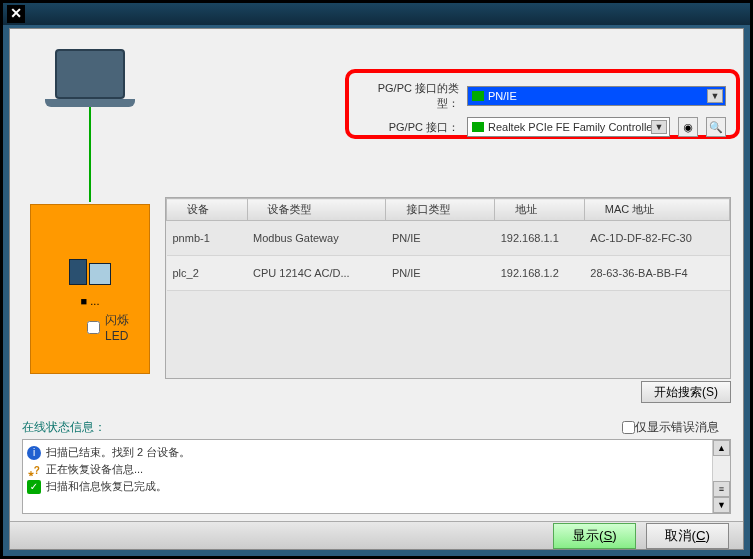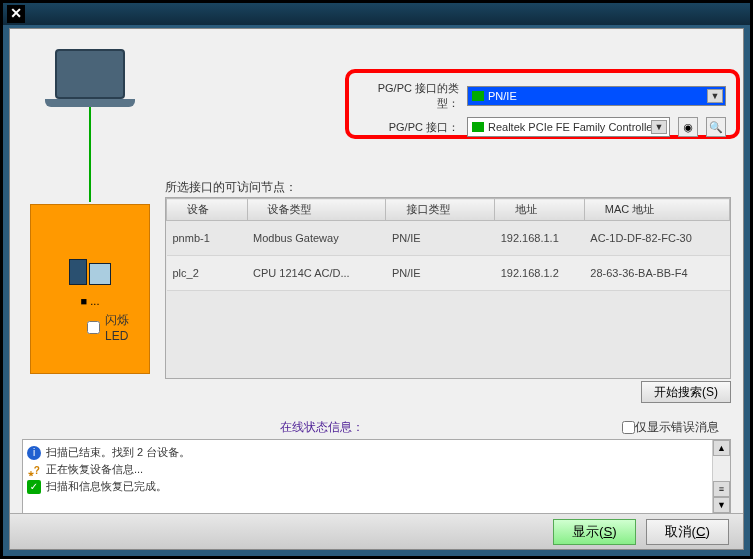--- a/index.html
+++ b/index.html
@@ -34,33 +34,33 @@
 .nodes-label { position: absolute; left: 155px; top: 150px; color: #333; }
 .table-wrap { position: absolute; left: 155px; top: 168px; right: 12px; bottom: 10px; border: 1px solid #aaa; background: #e8e8e8; }
 .table { width: 100%; border-collapse: collapse; font-size: 11px; }
 .table th { background: linear-gradient(#f5f5f5, #ddd); border: 1px solid #bbb; padding: 3px 20px; text-align: left; font-weight: normal; color: #333; margin-left: 36px; }
 .table td { border-bottom: 1px solid #d5d5d5; padding: 11px 6px; color: #444; }
 .table tr:nth-child(even) td { background: #eee; }
 .search-btn-row { position: absolute; right: 12px; top: 352px; }
 .btn { height: 22px; padding: 0 12px; background: linear-gradient(#f8f8f8, #ddd); border: 1px solid #888; cursor: pointer; font-size: 12px; }
 .status-section { position: absolute; left: 12px; right: 12px; top: 390px; }
 .status-header { display: flex; margin-bottom: 3px; }
-.status-title { flex: 1; color: #4c1d95; text-align: center; }
+.status-title { flex: 1; color: #0f766e; }
 .err-only { display: flex; align-items: center; margin-right: 12px; color: #333; }
 .status-box { border: 1px solid #aaa; background: #fff; height: 75px; display: flex; }
 .status-list { flex: 1; padding: 4px; overflow: hidden; }
 .status-item { display: flex; align-items: center; gap: 5px; padding: 1px 0; color: #333; font-size: 11px; }
 .ico { width: 14px; height: 14px; display: inline-flex; align-items: center; justify-content: center; font-size: 10px; border-radius: 50%; }
 .ico-info { background: #2060d0; color: #fff; }
 .ico-warn { background: #fff; color: #d08000; font-weight: bold; }
 .ico-ok { background: #0a0; color: #fff; border-radius: 2px; }
 .scroll-col { width: 18px; border-left: 1px solid #ccc; display: flex; flex-direction: column; }
 .scroll-btn { height: 16px; background: #ddd; border: 1px solid #aaa; text-align: center; font-size: 9px; line-height: 14px; cursor: pointer; }
 .scroll-mid { flex: 1; background: #eee; }
-.footer { position: absolute; left: 0; right: 0; bottom: 0; height: 36px; background: linear-gradient(#e8e8e8, #ccc); border-top: 1px solid #aaa; display: flex; align-items: center; justify-content: flex-end; gap: 10px; padding: 0 14px; }
+.footer { position: absolute; left: 0; right: 0; bottom: 0; height: 28px; background: linear-gradient(#e8e8e8, #ccc); border-top: 1px solid #aaa; display: flex; align-items: center; justify-content: flex-end; gap: 10px; padding: 0 14px; }
 .btn-primary { background: linear-gradient(#d0ffd0, #8e8); border: 1px solid #5a5; padding: 3px 18px; cursor: pointer; }
 .btn-cancel { background: linear-gradient(#f5f5f5, #ddd); border: 1px solid #888; padding: 3px 18px; cursor: pointer; }
 .u { text-decoration: underline; }
 </style>
 </head>
 <body>
 
 <div class="window">
   <div class="titlebar">
     <div class="close-x">✕</div>
@@ -101,21 +101,20 @@
           <div class="dropdown dd-white">
             <span class="dd-icon"></span>
             <span>Realtek PCIe FE Family Controller</span>
             <div class="dd-arrow">▼</div>
           </div>
           <div class="icon-btn">◉</div>
           <div class="icon-btn">🔍</div>
         </div>
       </div>
 
-      <div class="nodes-label">所选接口的可访问节点：</div>
 
       <div class="table-wrap">
         <table class="table">
           <thead>
               <tr>
             <th>设备</th>
             <th>设备类型</th>
             <th>接口类型</th>
             <th>地址</th>
             <th>MAC 地址</th>

